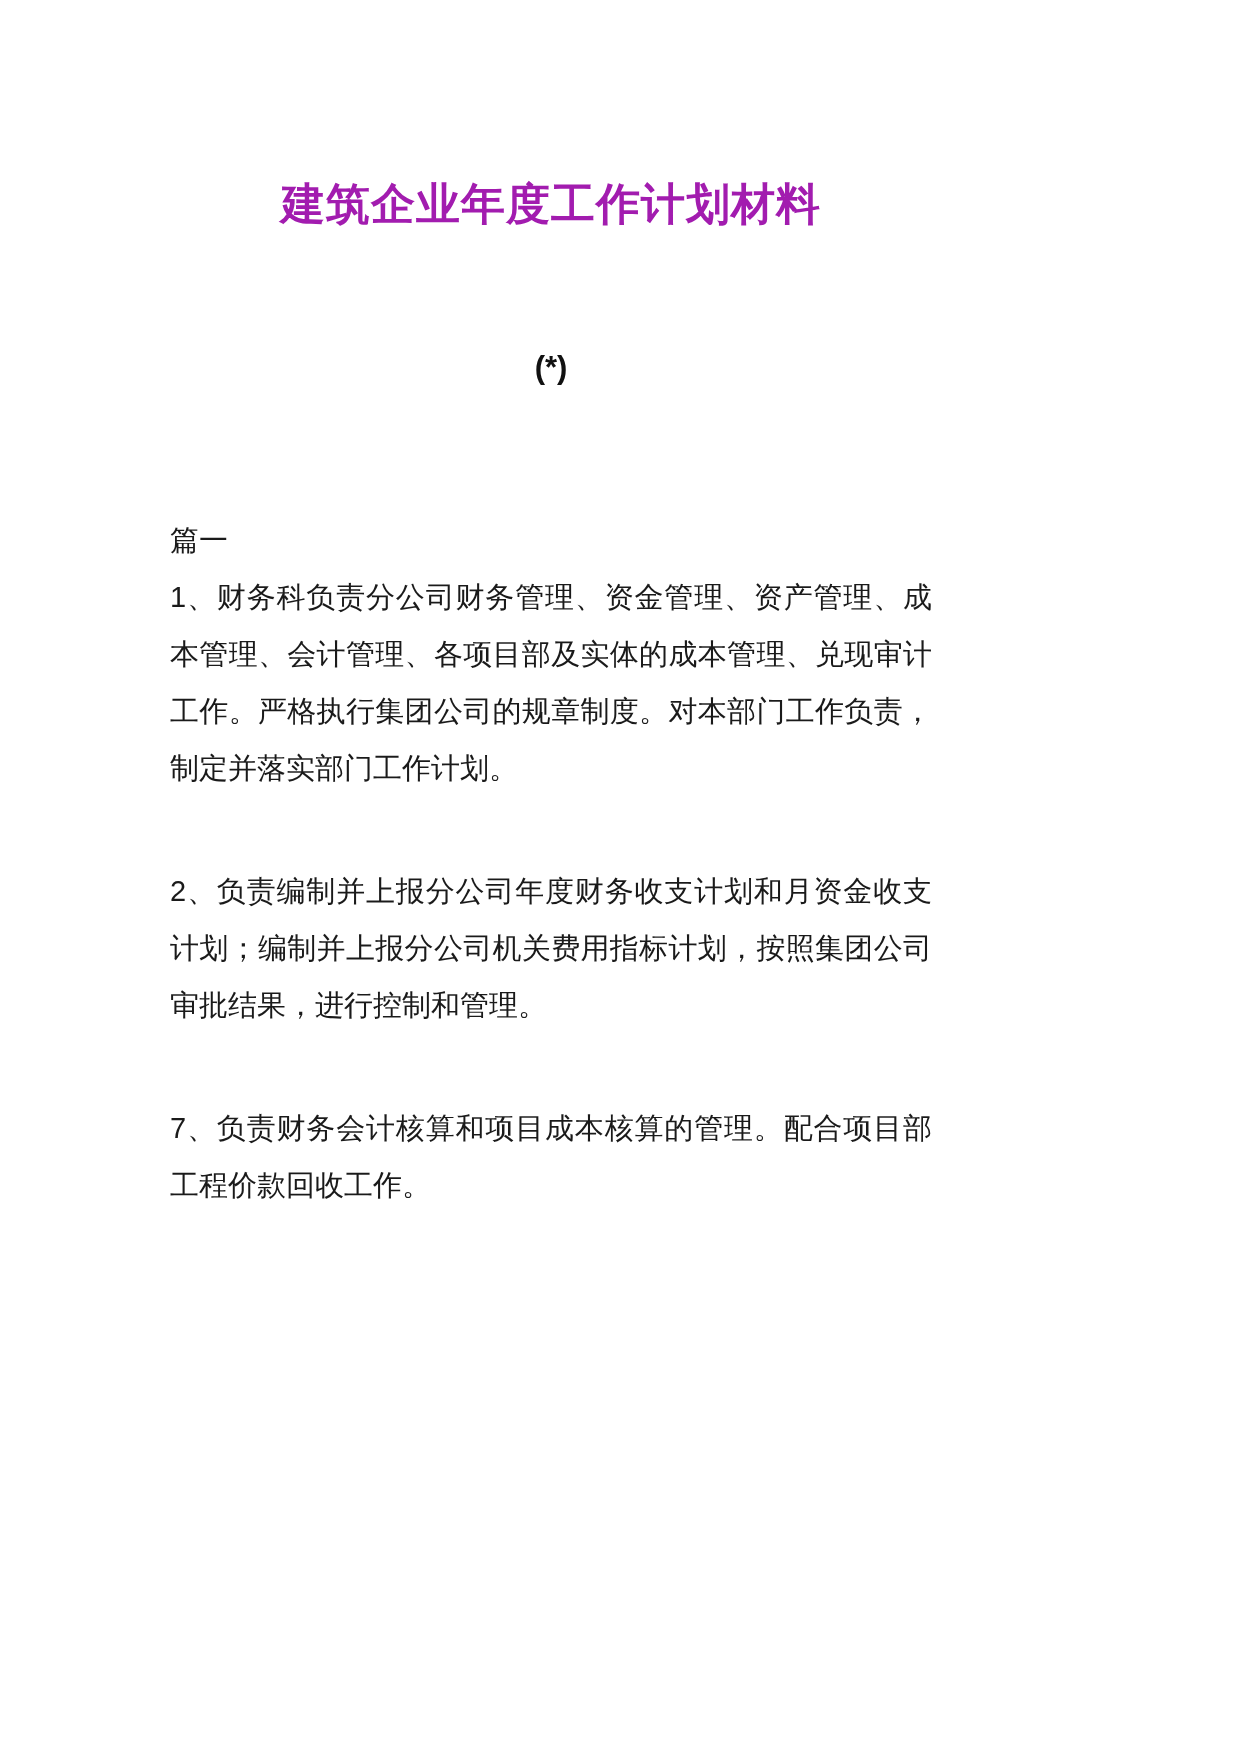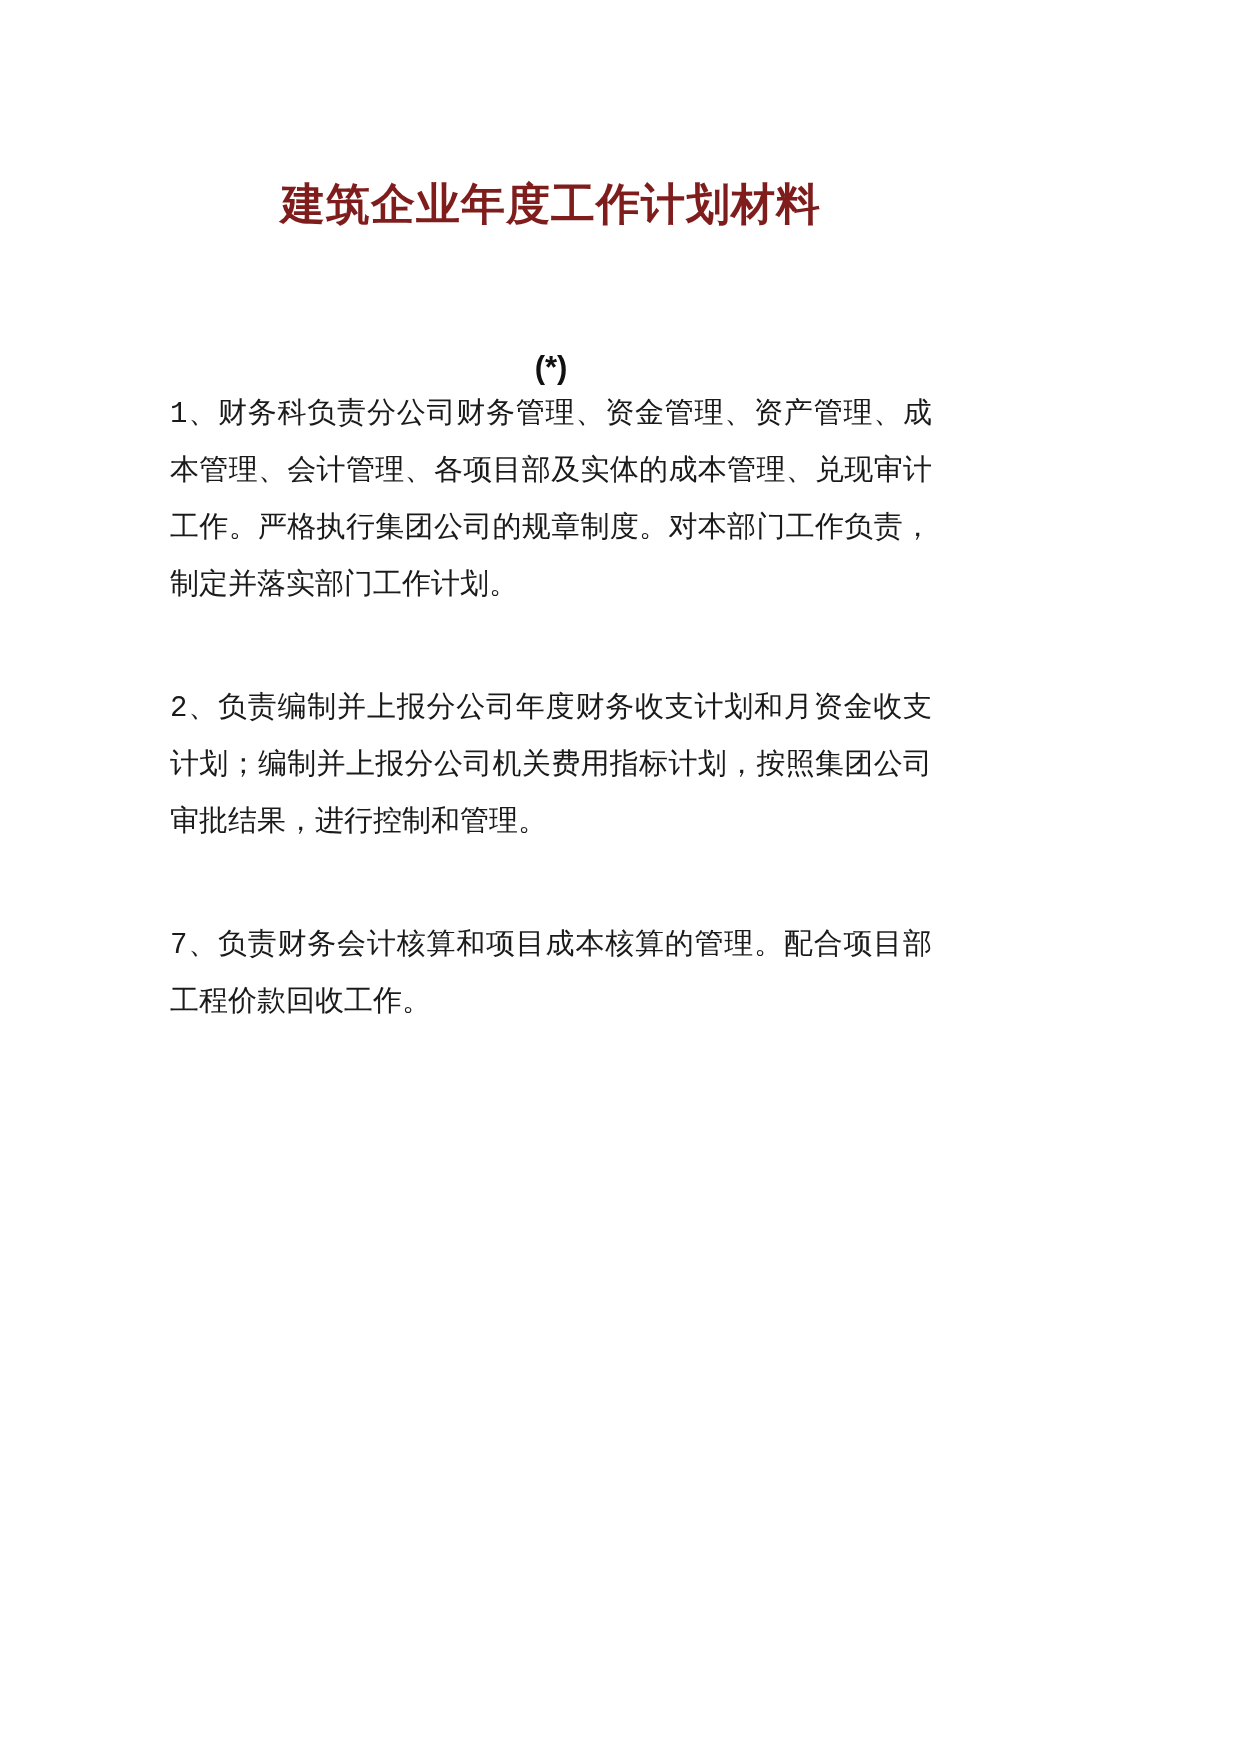--- a/index.html
+++ b/index.html
@@ -21,21 +21,21 @@
     background: #ffffff;
     overflow: hidden;
   }
   .doc-title {
     margin: 0;
     font-size: 44px;
     font-weight: bold;
     text-align: center;
     line-height: 1.2;
     letter-spacing: 1px;
-    color: #7f1d1d;
+    color: #a21caf;
   }
   .doc-subtitle {
     margin: 118px 0 0 0;
     font-size: 31px;
     font-weight: bold;
     text-align: center;
     line-height: 1.2;
     color: #111111;
   }
   .section-label {
@@ -48,33 +48,33 @@
     margin: 0;
   }
   .para {
     margin: 0 0 66px 0;
     font-size: 29px;
     line-height: 57px;
     text-align: justify;
     text-justify: inter-ideograph;
     word-break: break-all;
     color: #1a1a1a;
-    font-family: Liberation Mono, monospace;
   }
   .para:last-child {
     margin-bottom: 0;
   }
 </style>
 </head>
 <body>
 
 <div class="page">
   <h1 class="doc-title">建筑企业年度工作计划材料</h1>
 
   <div class="doc-subtitle">(*)</div>
 
+  <div class="section-label">篇一</div>
 
   <div class="doc-body">
     <p class="para">1、财务科负责分公司财务管理、资金管理、资产管理、成本管理、会计管理、各项目部及实体的成本管理、兑现审计工作。严格执行集团公司的规章制度。对本部门工作负责，制定并落实部门工作计划。</p>
     <p class="para">2、负责编制并上报分公司年度财务收支计划和月资金收支计划；编制并上报分公司机关费用指标计划，按照集团公司审批结果，进行控制和管理。</p>
     <p class="para">7、负责财务会计核算和项目成本核算的管理。配合项目部工程价款回收工作。</p>
   </div>
 </div>
 
 </body></html>

